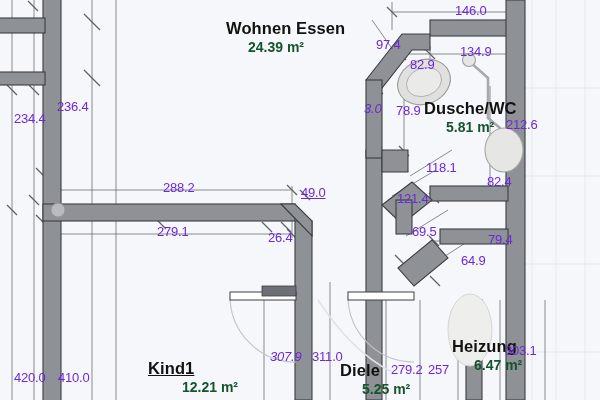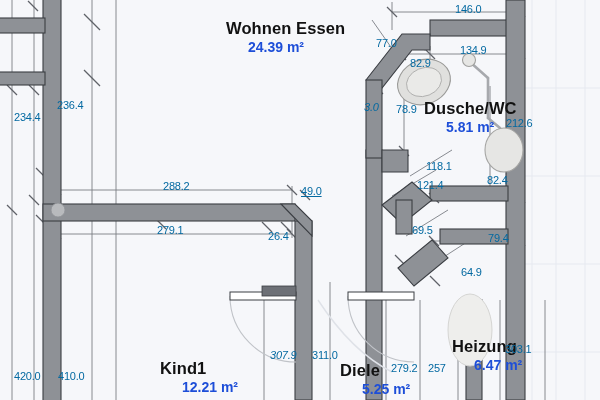--- a/index.html
+++ b/index.html
@@ -12,23 +12,23 @@
   }
   #plan-root{position:absolute;inset:0;width:600px;height:400px;}
   svg#plan{position:absolute;left:0;top:0;width:600px;height:400px;display:block;}
   .lbl{
     position:absolute;
     color:#1b1b1b;
     white-space:nowrap;
     line-height:1.05;
     pointer-events:none;
   }
-  .dim{font-size:11px;color:#0369a1;letter-spacing:-0.2px;}
+  .dim{font-size:13px;color:#6d28d9;letter-spacing:-0.2px;}
   .room-name{font-size:16.5px;font-weight:bold;color:#111;letter-spacing:.1px;}
-  .room-area{font-size:14px;font-weight:bold;color:#1d4ed8;}
+  .room-area{font-size:14px;font-weight:bold;color:#14532d;}
 </style>
 </head>
 <body>
 
 <div id="plan-root">
 
   <svg id="plan" viewBox="0 0 600 400">
     <defs>
       <clipPath id="clipAll">
           <rect x="0" y="0" width="600" height="400"></rect>
@@ -197,47 +197,47 @@
 
       <path d="M 318 300 Q 352 352 392 372" fill="none" stroke="#dfe2e8" stroke-width="1.4"></path>
     </g>
   </svg>
 
   <div id="room-labels">
       <div class="lbl room-name" style="left: 226px; top: 20px;">Wohnen Essen</div>
       <div class="lbl room-area" style="left: 248px; top: 40px;">24.39 m²</div>
       <div class="lbl room-name" style="left: 424px; top: 100px;">Dusche/WC</div>
       <div class="lbl room-area" style="left: 446px; top: 120px;">5.81 m²</div>
-      <div class="lbl room-name" style="left: 160px; top: 360px;">Kind1</div>
+      <div class="lbl room-name" style="left: 148px; top: 360px; text-decoration: underline;">Kind1</div>
       <div class="lbl room-area" style="left: 182px; top: 380px;">12.21 m²</div>
       <div class="lbl room-name" style="left: 340px; top: 362px;">Diele</div>
       <div class="lbl room-area" style="left: 362px; top: 382px;">5.25 m²</div>
       <div class="lbl room-name" style="left: 452px; top: 338px;">Heizung</div>
       <div class="lbl room-area" style="left: 474px; top: 358px;">6.47 m²</div>
     </div>
   <div id="dim-labels">
       <div class="lbl dim" style="left: 455px; top: 4px;">146.0</div>
       <div class="lbl dim" style="left: 460px; top: 45px;">134.9</div>
-      <div class="lbl dim" style="left: 376px; top: 38px;">77.0</div>
+      <div class="lbl dim" style="left: 376px; top: 38px;">97.4</div>
       <div class="lbl dim" style="left: 410px; top: 58px;">82.9</div>
       <div class="lbl dim" style="left: 57px; top: 100px;">236.4</div>
       <div class="lbl dim" style="left: 14px; top: 112px; text-align: right;">234.4</div>
       <div class="lbl dim" style="left: 364px; top: 102px; font-style: italic;">3.0</div>
       <div class="lbl dim" style="left: 396px; top: 104px;">78.9</div>
       <div class="lbl dim" style="left: 506px; top: 118px;">212.6</div>
       <div class="lbl dim" style="left: 426px; top: 161px;">118.1</div>
       <div class="lbl dim" style="left: 163px; top: 181px;">288.2</div>
-      <div class="lbl dim" style="left: 397px; top: 180px; margin-left: 20px;">121.4</div>
+      <div class="lbl dim" style="left: 397px; top: 192px;">121.4</div>
       <div class="lbl dim" style="left: 487px; top: 175px;">82.4</div>
       <div class="lbl dim" style="left: 301px; top: 186px; text-decoration: underline;">49.0</div>
       <div class="lbl dim" style="left: 157px; top: 225px;">279.1</div>
       <div class="lbl dim" style="left: 268px; top: 231px;">26.4</div>
       <div class="lbl dim" style="left: 412px; top: 225px;">69.5</div>
       <div class="lbl dim" style="left: 488px; top: 233px;">79.4</div>
-      <div class="lbl dim" style="left: 449px; top: 267px; padding-left: 12px;">64.9</div>
+      <div class="lbl dim" style="left: 449px; top: 254px; padding-left: 12px;">64.9</div>
       <div class="lbl dim" style="left: 505px; top: 344px;">303.1</div>
       <div class="lbl dim" style="left: 270px; top: 350px; font-style: italic;">307.9</div>
       <div class="lbl dim" style="left: 312px; top: 350px;">311.0</div>
       <div class="lbl dim" style="left: 391px; top: 363px;">279.2</div>
       <div class="lbl dim" style="left: 428px; top: 363px;">257</div>
       <div class="lbl dim" style="left: 14px; top: 371px;">420.0</div>
       <div class="lbl dim" style="left: 58px; top: 371px;">410.0</div>
     </div>
 
 </div>

